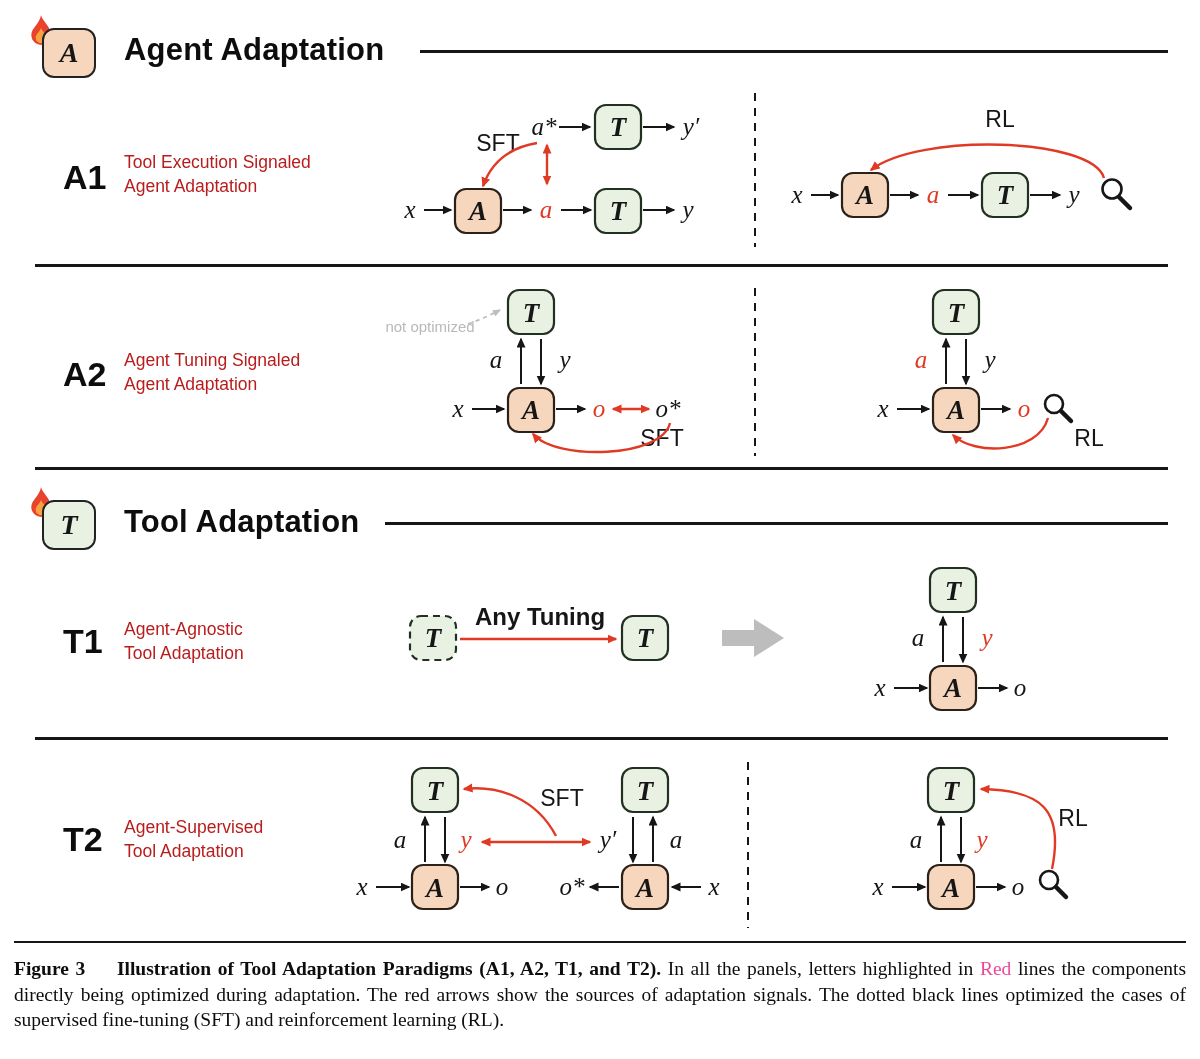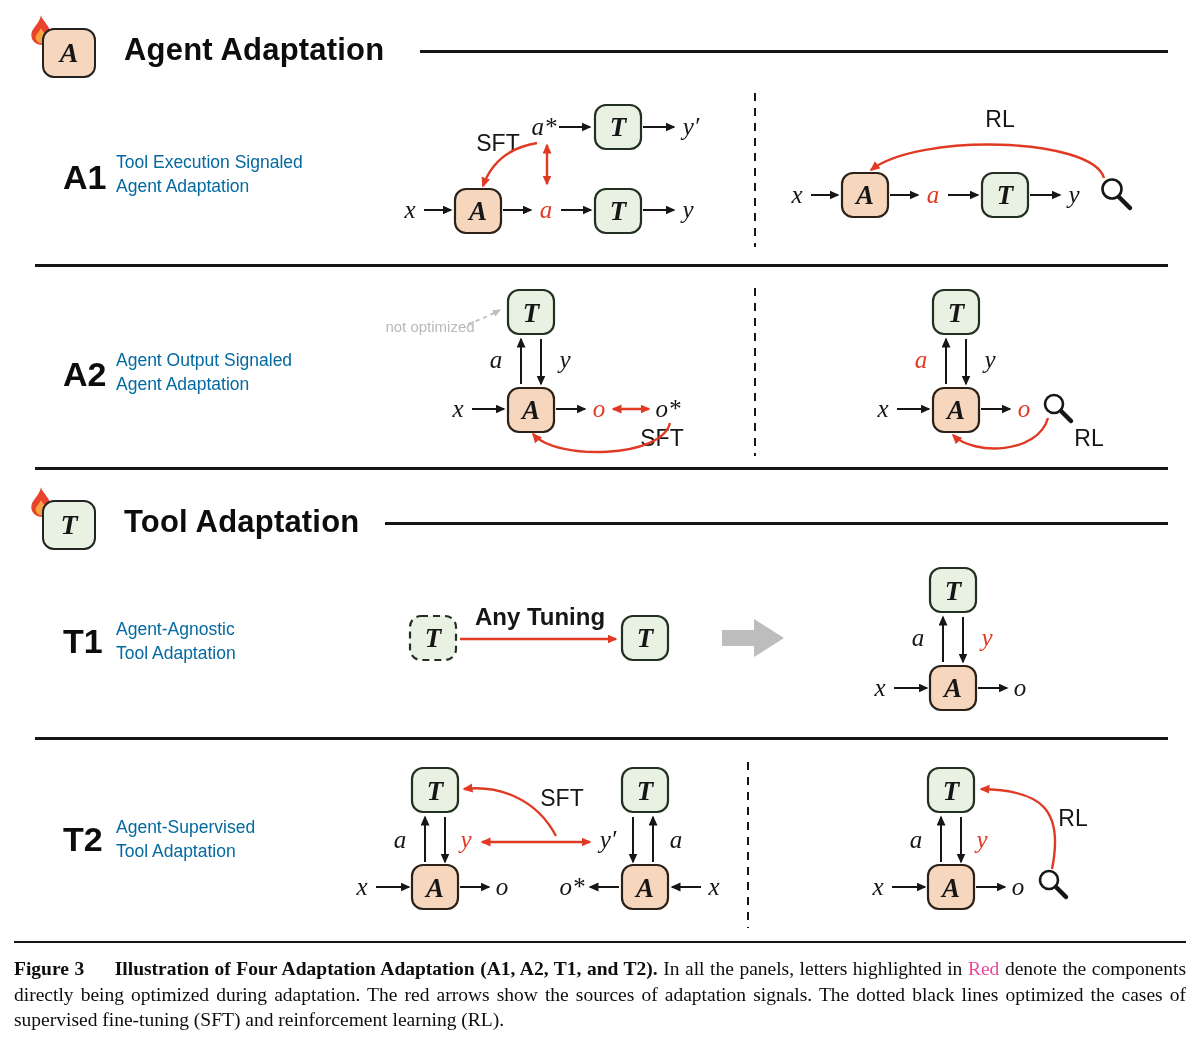--- a/index.html
+++ b/index.html
@@ -42,21 +42,21 @@
   .badge .box.agent-bg{background:var(--agent-fill)}
   .badge .box.tool-bg{background:var(--tool-fill)}
   .badge svg.flame{position:absolute;left:0;top:0}
   .section-title{position:absolute;left:124px;font:700 31px "Liberation Sans",sans-serif;color:#0d0d0d;letter-spacing:.2px}
   .rule{position:absolute;height:3px;background:var(--ink)}
   .divider{position:absolute;left:35px;right:32px;height:3px;background:var(--ink)}
   .divider.thin{height:2px;left:14px;right:14px}
 
   
   .row-label{position:absolute;left:63px;font:700 34px "Liberation Sans",sans-serif;color:#0d0d0d}
-  .row-desc{position:absolute;left:116px;font:400 17.5px "Liberation Sans",sans-serif;color:#0369a1;line-height:24px}
+  .row-desc{position:absolute;left:124px;font:400 17.5px "Liberation Sans",sans-serif;color:#b91c1c;line-height:24px}
 
   
   .caption{position:absolute;left:14px;right:14px;top:956px;font-family:"Liberation Serif",serif;
     font-size:19.5px;line-height:25.5px;color:#0d0d0d;text-align:justify}
   .caption .b{font-weight:bold}
   .caption .fig{margin-right:25px}
   .caption .red-text{color:#ec4899}
   .caption .ul{}
 </style>
 </head>
@@ -142,21 +142,21 @@
       <line class="maghandle" x1="769" y1="112" x2="780" y2="123"></line>
     </g>
     <text class="lbl" x="650" y="42">RL</text>
     <path class="r" d="M 754 93 C 742 52, 568 48, 521 85" marker-end="url(#mr)"></path>
   </svg>
 
   <div class="divider" style="top:264px"></div>
 
   <div class="row-label" style="top:355px">A2</div>
   <div class="row-desc" style="top:348px">
-    <div>Agent Output Signaled</div>
+    <div>Agent Tuning Signaled</div>
     <div>Agent Adaptation</div>
   </div>
 
   <svg class="diagram" style="left:350px;top:280px" width="820" height="184" viewBox="0 0 820 184">
 
     <text class="grayt" x="80" y="52">not optimized</text>
     <path class="gdash" d="M 118 44 Q 135 38, 150 30" marker-end="url(#mg)"></path>
     <rect class="tool" x="158" y="10" width="46" height="44" rx="11"></rect>
     <text class="boxm" x="181" y="42">T</text>
     <line class="k" x1="171" y1="104" x2="171" y2="59" marker-end="url(#mb)"></line>
@@ -297,23 +297,23 @@
       <line class="maghandle" x1="716" y1="137" x2="726" y2="147"></line>
     </g>
     <path class="r" d="M 712 119 C 724 60, 702 40, 641 39" marker-end="url(#mr)"></path>
     <text class="lbl" x="733" y="76">RL</text>
   </svg>
 
   <div class="divider thin" style="top:941px"></div>
 
   <p class="caption">
     <span class="b fig">Figure 3</span>
-    <span class="b">Illustration of Four Adaptation Adaptation (A1, A2, T1, and T2).</span>
+    <span class="b">Illustration of Tool Adaptation Paradigms (A1, A2, T1, and T2).</span>
     <span>In all the panels, letters highlighted in</span>
     <span class="red-text">Red</span>
-    <span>denote the components</span>
+    <span>lines the components</span>
     <span class="ul">directly</span>
     <span>being optimized during adaptation. The red arrows show the sources of adaptation signals. The dotted black lines</span>
     <span class="ul">optimized</span>
     <span>the cases of supervised fine-tuning (SFT) and reinforcement learning (RL).</span>
   </p>
 
 </div>
 
 </body></html>

